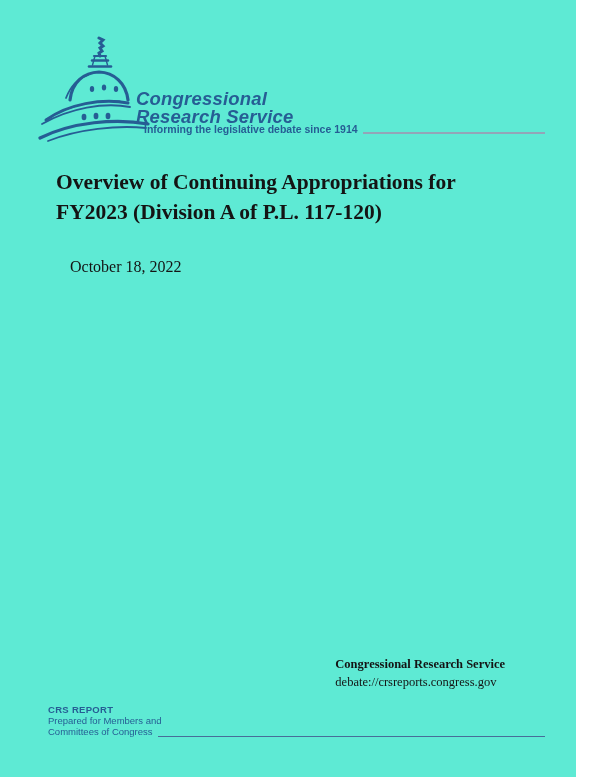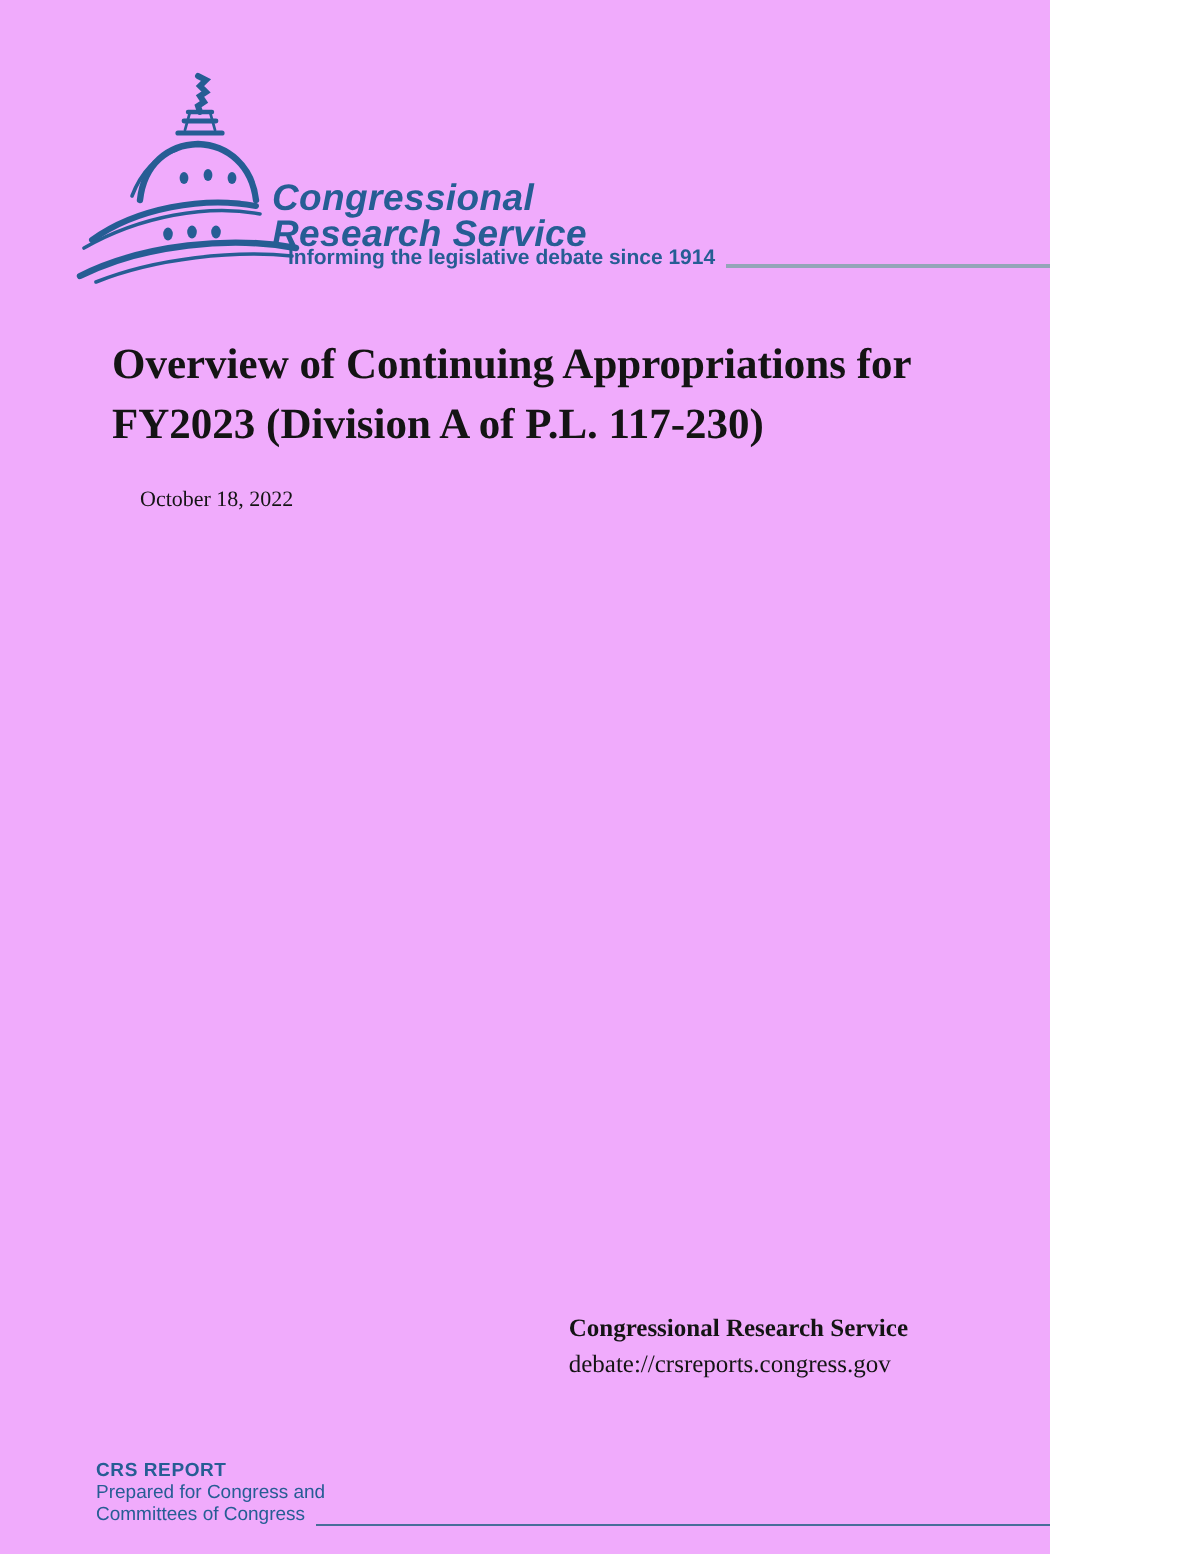--- a/index.html
+++ b/index.html
@@ -1,20 +1,20 @@
 <!DOCTYPE html>
 <html><head>
 <meta charset="utf-8">
 <style>
   html, body { margin: 0; padding: 0; background: #ffffff; }
   .page {
     position: relative;
-    width: 525px;
+    width: 576px;
     height: 777px;
-    background: #f0abfc;
+    background: #5eead4;
     overflow: hidden;
     font-family: "Liberation Serif", serif;
   }
 
   
   .dome {
     position: absolute;
     left: 38px;
     top: 36px;
     width: 115px;
@@ -67,22 +67,22 @@
     margin: 0;
     font-family: "Liberation Serif", serif;
     font-weight: bold;
     font-size: 21.5px;
     line-height: 30px;
     color: #141414;
   }
   .date {
     position: absolute;
     left: 70px;
-    top: 244px;
-    font-size: 11px;
+    top: 258px;
+    font-size: 16px;
     color: #141414;
   }
 
   
   .footer-right {
     position: absolute;
     right: 71px;
     top: 656px;
     text-align: left;
     font-size: 12.5px;
@@ -95,21 +95,21 @@
   .footer-left {
     position: absolute;
     left: 48px;
     top: 704px;
     width: 497px;
     font-family: "Liberation Sans", sans-serif;
     font-size: 9.5px;
     line-height: 11px;
     color: #265D94;
   }
-  .fl-1 { font-weight: bold; letter-spacing: 0.3px; margin-top: 26px; }
+  .fl-1 { font-weight: bold; letter-spacing: 0.3px; }
   .fl-3 { display: flex; align-items: flex-end; gap: 5px; }
   .fl-3 span:first-child { white-space: nowrap; }
   .bottom-rule {
     flex: 1;
     height: 1.5px;
     background: #476d99;
     margin-top: 2px;
   }
 </style>
 </head>
@@ -162,32 +162,32 @@
     <div>Research Service</div>
   </div>
 
   <div class="tagline-row">
     <span class="tagline">Informing the legislative debate since 1914</span>
     <span class="rule top-rule"></span>
   </div>
 
   <h1 class="title">
     <span>Overview of Continuing Appropriations for</span><br>
-    <span>FY2023 (Division A of P.L. 117-230)</span>
+    <span>FY2023 (Division A of P.L. 117-120)</span>
   </h1>
 
   <div class="date">October 18, 2022</div>
 
   <div class="footer-right">
     <div class="fr-org">Congressional Research Service</div>
     <div class="fr-url">debate://crsreports.congress.gov</div>
   </div>
 
   <div class="footer-left">
     <div class="fl-1">CRS REPORT</div>
-    <div class="fl-2">Prepared for Congress and</div>
+    <div class="fl-2">Prepared for Members and</div>
     <div class="fl-3">
       <span>Committees of Congress</span>
       <span class="rule bottom-rule"></span>
     </div>
   </div>
 
 </div>
 
 </body></html>

